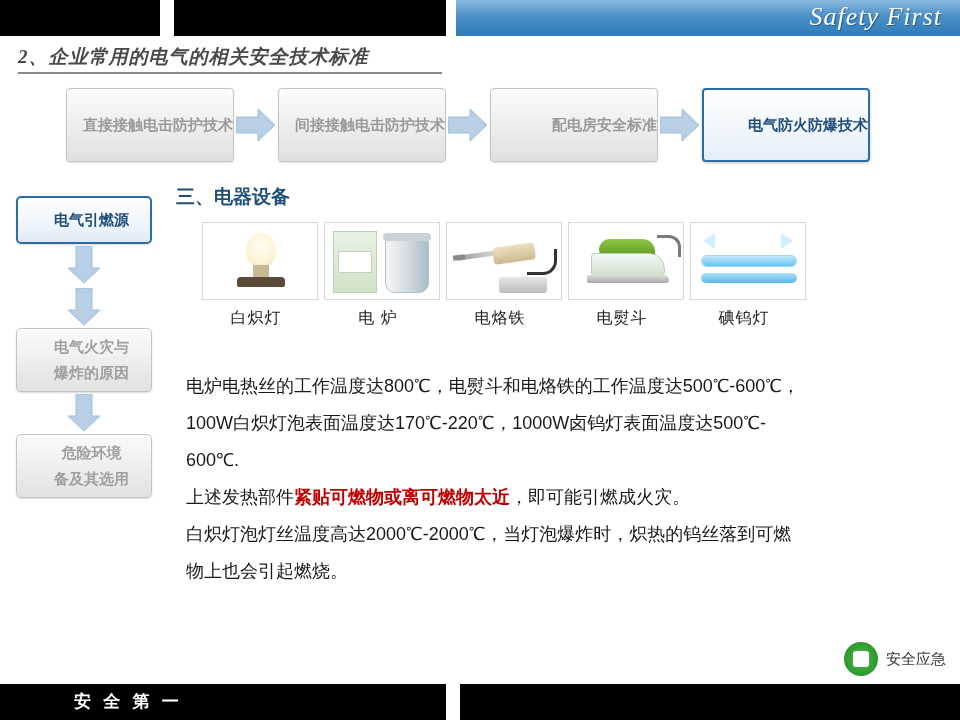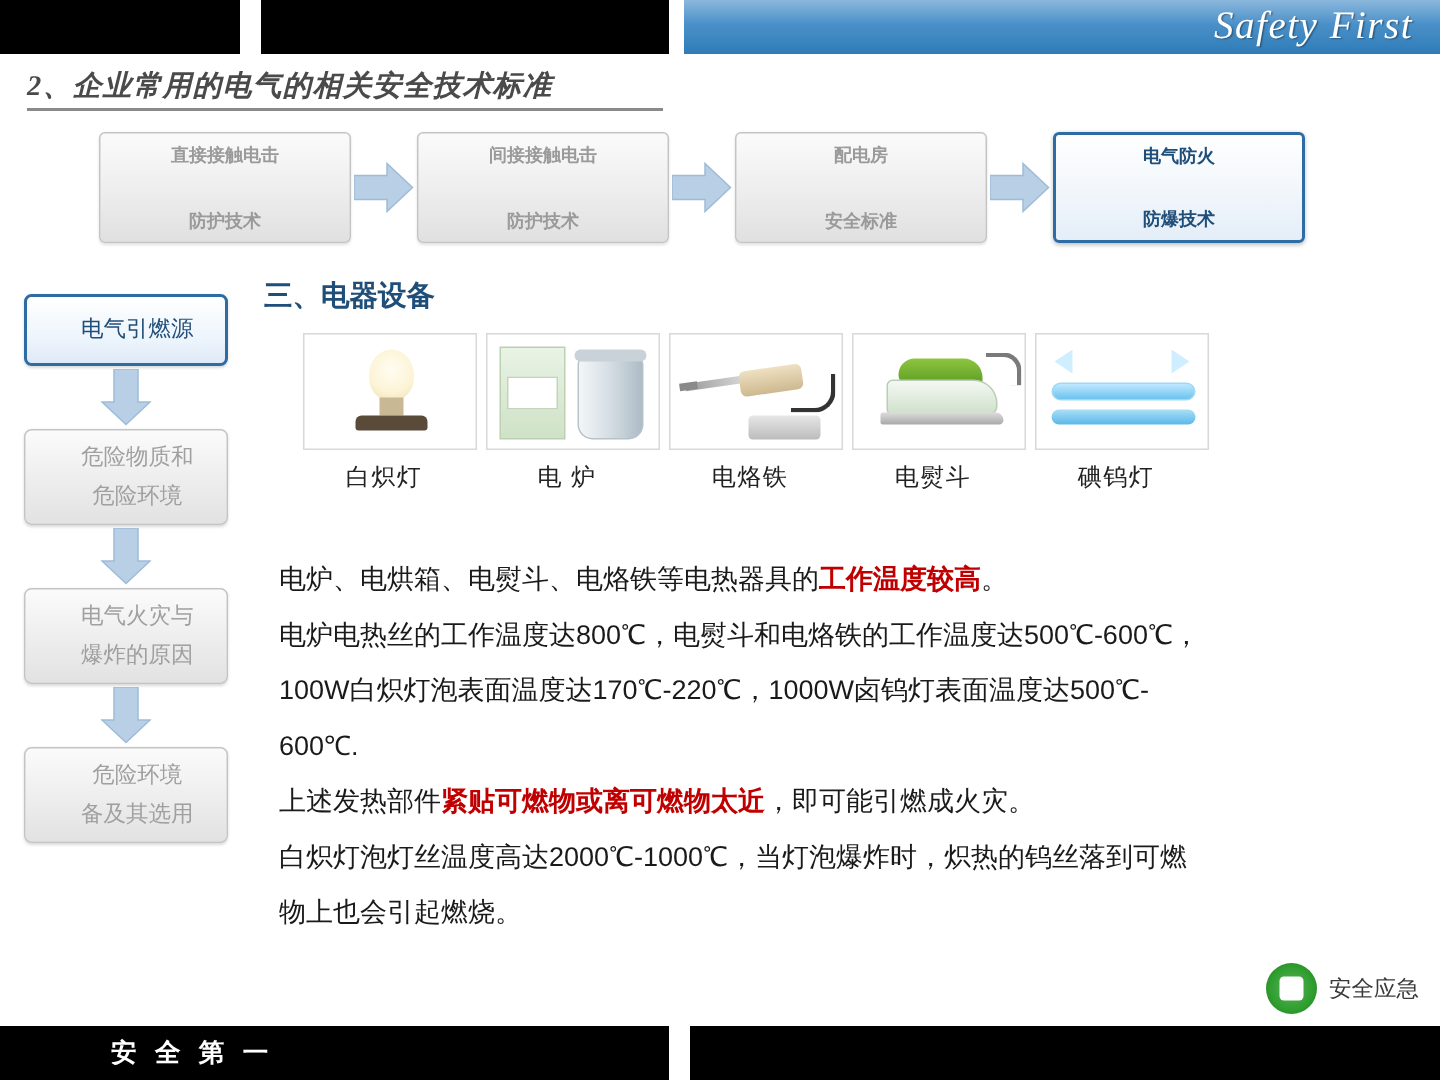--- a/index.html
+++ b/index.html
@@ -41,41 +41,41 @@
     position: absolute; left: 18px; top: 72px; width: 424px; height: 2px; background: #8a8a8a;
   }
 
   
   .flowrow { position: absolute; left: 66px; top: 88px; display: flex; align-items: center; }
   .flowbox {
     width: 168px; height: 74px;
     border: 1px solid #c4c4c4;
     border-radius: 4px;
     background: linear-gradient(180deg, #fbfbfb 0%, #ededed 55%, #e0e0e0 100%);
-    display: flex; flex-direction: column; align-items: center; justify-content: space-between;
-    color: #9a9a9a; font-size: 12px; line-height: 28px; font-weight: bold;
+    display: flex; flex-direction: row; align-items: center; justify-content: flex-end;
+    color: #9a9a9a; font-size: 15px; line-height: 28px; font-weight: bold;
     box-shadow: 0 1px 2px rgba(0,0,0,0.12);
   }
   .flowbox.active {
     border: 2px solid #2e6da4;
     color: #1f4e79;
     background: linear-gradient(180deg, #ffffff 0%, #f1f6fb 55%, #e4eef8 100%);
     box-shadow: 0 1px 3px rgba(0,0,0,0.25);
   }
   .arrow-r {
     width: 44px; height: 74px; display: flex; align-items: center; justify-content: center;
   }
   .arrow-r svg { display: block; }
 
   
   .vflow { position: absolute; left: 16px; top: 196px; width: 140px; }
   .vbox {
     width: 136px; border-radius: 5px;
     display: flex; flex-direction: column; align-items: center; justify-content: center;
-    font-size: 15px; line-height: 26px; font-weight: normal; text-align: right;
+    font-size: 15px; line-height: 26px; font-weight: bold; text-align: right;
     box-shadow: 0 1px 2px rgba(0,0,0,0.15);
     padding-left: 15px;
   }
   .vbox.first {
     height: 48px; border: 2px solid #2e6da4; color: #1f4e79;
     background: linear-gradient(180deg, #ffffff 0%, #eef5fc 60%, #dfeaf7 100%);
   }
   .vbox.gray {
     height: 64px; border: 1px solid #c4c4c4; color: #a0a0a0;
     background: linear-gradient(180deg, #fbfbfb 0%, #ededed 55%, #e2e2e2 100%);
@@ -220,24 +220,20 @@
 
   <div class="vflow" id="vflow">
       <div class="vbox first">
         <span>电气引燃源</span>
       </div>
       <div class="arrow-d">
         <svg width="34" height="38" viewBox="0 0 34 38">
           <polygon points="9,0 25,0 25,22 33,22 17,37 1,22 9,22" fill="#b9cfe6" stroke="#9dbcd8" stroke-width="1"></polygon>
         </svg>
       </div>
-      <div class="vbox gray">
-        <span>危险物质和</span>
-        <span>危险环境</span>
-      </div>
       <div class="arrow-d">
         <svg width="34" height="38" viewBox="0 0 34 38">
           <polygon points="9,0 25,0 25,22 33,22 17,37 1,22 9,22" fill="#b9cfe6" stroke="#9dbcd8" stroke-width="1"></polygon>
         </svg>
       </div>
       <div class="vbox gray">
         <span>电气火灾与</span>
         <span>爆炸的原因</span>
       </div>
       <div class="arrow-d">
@@ -305,26 +301,25 @@
             <div class="tri-r"></div>
             <div class="tube"></div>
             <div class="tube2"></div>
           </div>
         </div>
         <div class="cap">碘钨灯</div>
       </div>
     </div>
 
   <div class="bodytext" id="bodytext">
-      <div><span>电炉、电烘箱、电熨斗、电烙铁等电热器具的</span><span class="em">工作温度较高</span><span>。</span></div>
       <div><span>电炉电热丝的工作温度达800℃，电熨斗和电烙铁的工作温度达500℃-600℃，</span></div>
       <div><span>100W白炽灯泡表面温度达170℃-220℃，1000W卤钨灯表面温度达500℃-</span></div>
       <div><span>600℃.</span></div>
       <div><span>上述发热部件</span><span class="em">紧贴可燃物或离可燃物太近</span><span>，即可能引燃成火灾。</span></div>
-      <div><span>白炽灯泡灯丝温度高达2000℃-1000℃，当灯泡爆炸时，炽热的钨丝落到可燃</span></div>
+      <div><span>白炽灯泡灯丝温度高达2000℃-2000℃，当灯泡爆炸时，炽热的钨丝落到可燃</span></div>
       <div><span>物上也会引起燃烧。</span></div>
     </div>
 
   <div class="badge">
     <div class="qr"></div>
     <div class="btxt">安全应急</div>
   </div>
 
   <div class="footer">
     <div class="fb-1"></div>

